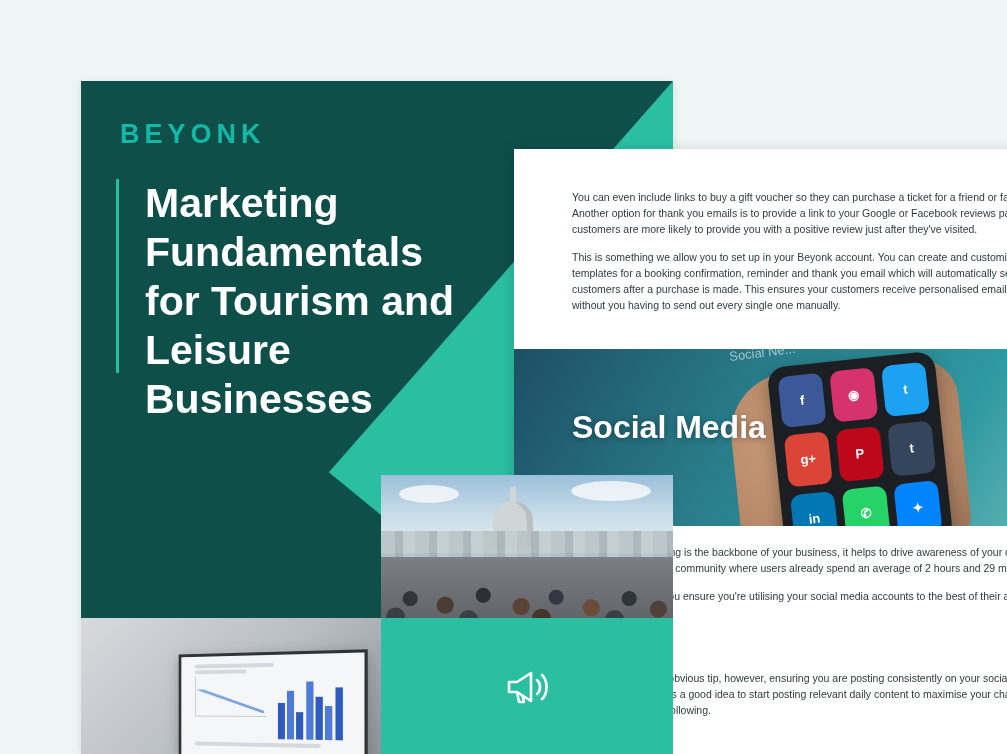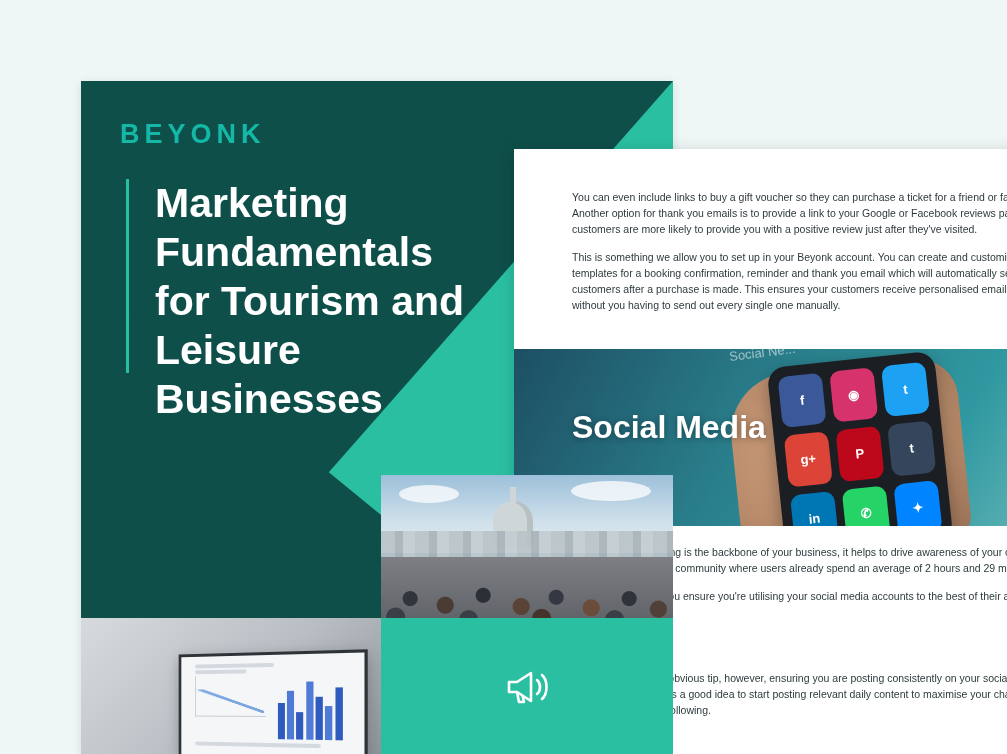--- a/index.html
+++ b/index.html
@@ -51,21 +51,21 @@
     left: 39px;
     top: 38px;
     color: #14b8a6;
     font-size: 27px;
     font-weight: bold;
     letter-spacing: 5px;
     z-index: 6;
   }
   .cover-title-wrap {
     position: absolute;
-    left: 45px;
+    left: 35px;
     top: 98px;
     z-index: 6;
     display: flex;
     align-items: stretch;
   }
   .cover-rule {
     width: 3px;
     background: #2bbfa2;
     margin-right: 26px;
     height: 194px;

